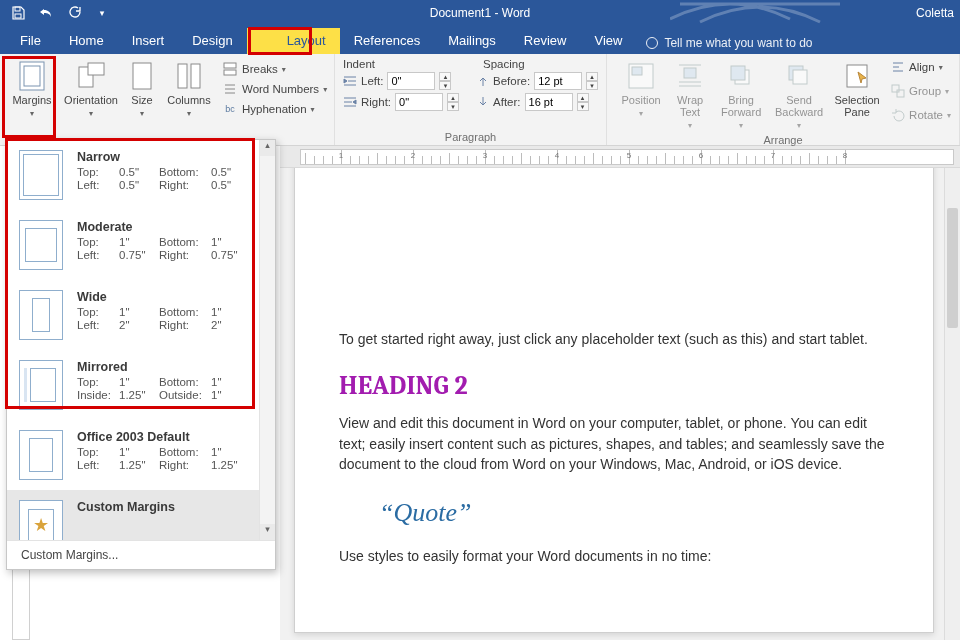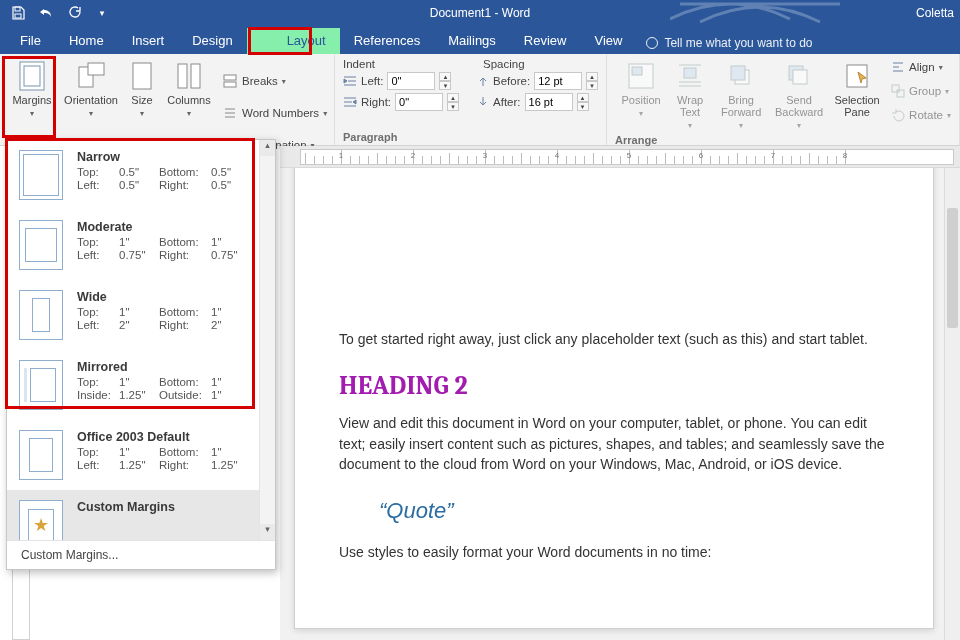--- a/index.html
+++ b/index.html
@@ -10,38 +10,38 @@
 .qat { display: flex; gap: 4px; align-items: center; }
 .qat .ic { width: 24px; height: 22px; display: flex; align-items: center; justify-content: center; color: #fff; cursor: pointer; }
 .doc-title { position: absolute; left: 50%; transform: translateX(-50%); font-size: 12px; color: #fff; }
 .user-name { margin-left: auto; font-size: 12px; }
 .titlebar .deco { position: absolute; right: 110px; top: -6px; opacity: .25; }
 .deco svg { stroke: #fff; fill: none; stroke-width: 3; }
 
 
 .tabs { background: #2b579a; height: 28px; display: flex; align-items: flex-end; padding: 0 6px; color: #fff; }
 .tab { padding: 5px 14px 6px; font-size: 13px; cursor: pointer; }
-.tab.active { background: #86efac; color: #2b579a; padding-left: 40px; }
+.tab.active { background: #fde047; color: #2b579a; padding-left: 40px; }
 .tellme { display:flex; align-items:center; gap:6px; padding:4px 10px; opacity:.9; font-size:12px; }
 .tellme .bulb { width:12px; height:12px; border:1.2px solid #fff; border-radius:50%; position:relative; }
 
 
 .redbox { position: absolute; border: 3px solid #d40000; pointer-events: none; z-index: 50; }
 
 
 .ribbon { background: #f3f3f3; height: 92px; border-bottom: 1px solid #d4d4d4; display: flex; }
 .grp { border-right: 1px solid #e0e0e0; padding: 4px 8px 2px; display:flex; flex-direction:column; }
-.grp-lbl { text-align:left; color:#6f6f6f; font-size:11px; margin-top:auto; padding-top:2px;font-weight:bold; }
+.grp-lbl { text-align:center; color:#6f6f6f; font-size:11px; margin-top:auto; padding-top:2px; }
 .bigbtn { display:flex; flex-direction:column; align-items:center; justify-content:flex-start; width:56px; padding-top:2px; gap:2px; color:#444; cursor:pointer; font-size:11px; }
 .bigbtn .glyph { width:32px; height:32px; display:flex; align-items:center; justify-content:center; }
 .bigbtn .cap { text-align:center; line-height:12px; }
 .caret { font-size:8px; color:#666; }
 .rowbtns { display:flex; }
 .smallrow { display:flex; flex-direction:column; gap:2px; padding-top:2px; min-width: 110px; }
-.smallrow .item { display:flex; align-items:center; gap:4px; font-size:11.5px; color:#444; cursor:pointer; white-space:nowrap; padding:1px 2px;margin-top:12px; }
+.smallrow .item { display:flex; align-items:center; gap:4px; font-size:11.5px; color:#444; cursor:pointer; white-space:nowrap; padding:1px 2px; }
 .smallrow .item .ico { width:16px; height:16px; display:flex; align-items:center; justify-content:center; }
 
 .field { display:flex; align-items:center; gap:4px; font-size:11.5px; color:#444; }
 .field input { width:48px; height:18px; border:1px solid #c8c8c8; font-size:11px; padding:1px 3px; background:#fff; }
 .spin { width:12px; display:flex; flex-direction:column; }
 .spin span { height:9px; border:1px solid #c8c8c8; font-size:7px; line-height:7px; text-align:center; background:#f8f8f8; cursor:pointer; }
 .para-grid { display:grid; grid-template-columns:auto auto; column-gap:18px; row-gap:3px; padding-top:2px; }
 .subhead { font-size:11.5px; color:#444; }
 .arr-col { display:flex; flex-direction:column; gap:10px; padding-top:2px; }
 .arr-col .litem { display:flex; align-items:center; gap:4px; font-size:11.5px; color:#444; cursor:pointer; white-space:nowrap; }
@@ -51,21 +51,21 @@
 .ruler { position:absolute; left:20px; right:6px; top:3px; height:16px; background:#fff; border:1px solid #c9c9c9; overflow:hidden; }
 .tick { position:absolute; top:0; bottom:0; width:1px; background:#bcbcbc; }
 .ticknum { position:absolute; top:1px; font-size:8px; color:#777; transform:translateX(-50%); }
 
 
 .docwrap { position:absolute; top:168px; left:280px; right:0; bottom:0; background:#f1f1f1; overflow:hidden; }
 .page { position:absolute; left:14px; top:-140px; width:640px; background:#fff; border:1px solid #cfcfcf; box-shadow:0 2px 6px rgba(0,0,0,.12); padding:300px 44px 60px; }
 .page h1 { font-family: Cambria, Georgia, serif; color:#2b6ca3; font-size:40px; font-weight:700; letter-spacing:0.2px; margin-bottom:14px; }
 .page h2 { font-family: Cambria, Georgia, serif; color:#a21caf; font-size:26px; font-weight:700; margin:22px 0 12px; }
 .page p { font-size:14px; color:#333; line-height:1.45; margin-bottom:6px; }
-.page .quote { font-family: Liberation Sans, sans-serif; font-style:italic; color:#2b6ca3; font-size:22px; margin:24px 0 18px 40px; }
+.page .quote { font-family: Liberation Serif, serif; font-style:italic; color:#2b6ca3; font-size:26px; margin:24px 0 18px 40px; }
 .vscroll { position:absolute; right:0; top:0; bottom:0; width:16px; background:#efefef; border-left:1px solid #dcdcdc; }
 .vscroll .thumb { position:absolute; left:2px; right:2px; top:40px; height:120px; background:#cfcfcf; border-radius:2px; }
 
 
 .vruler { position:absolute; left:12px; top:560px; width:18px; bottom:0; background:#fff; border:1px solid #d0d0d0; }
 
 
 .dropdown { position:absolute; left:6px; top:139px; width:270px; background:#fff; border:1px solid #c7c7c7; box-shadow:2px 3px 8px rgba(0,0,0,.25); z-index:30; }
 .dd-body { max-height:400px; overflow:hidden; position:relative; }
 .dd-body .dd-scroll { position:absolute; right:0; top:0; bottom:0; width:16px; background:#f3f3f3; border-left:1px solid #e3e3e3; }

